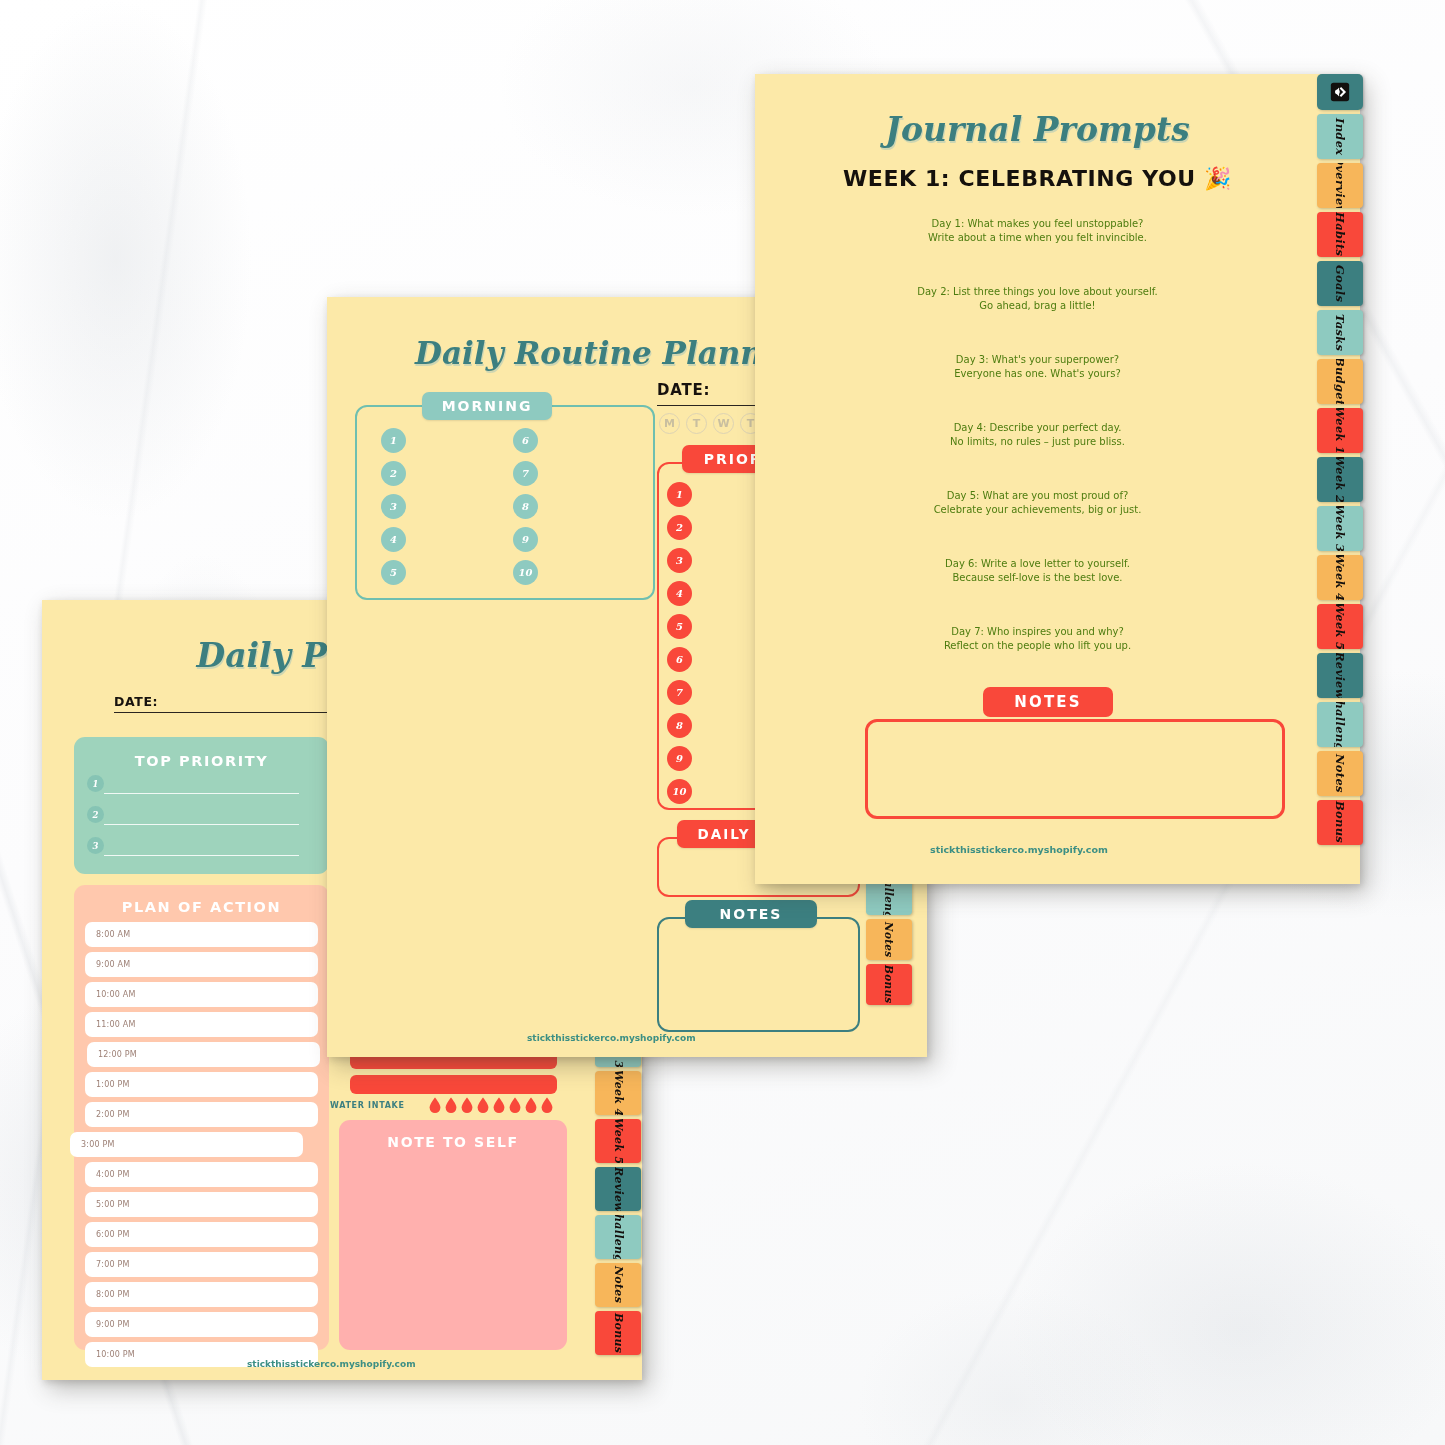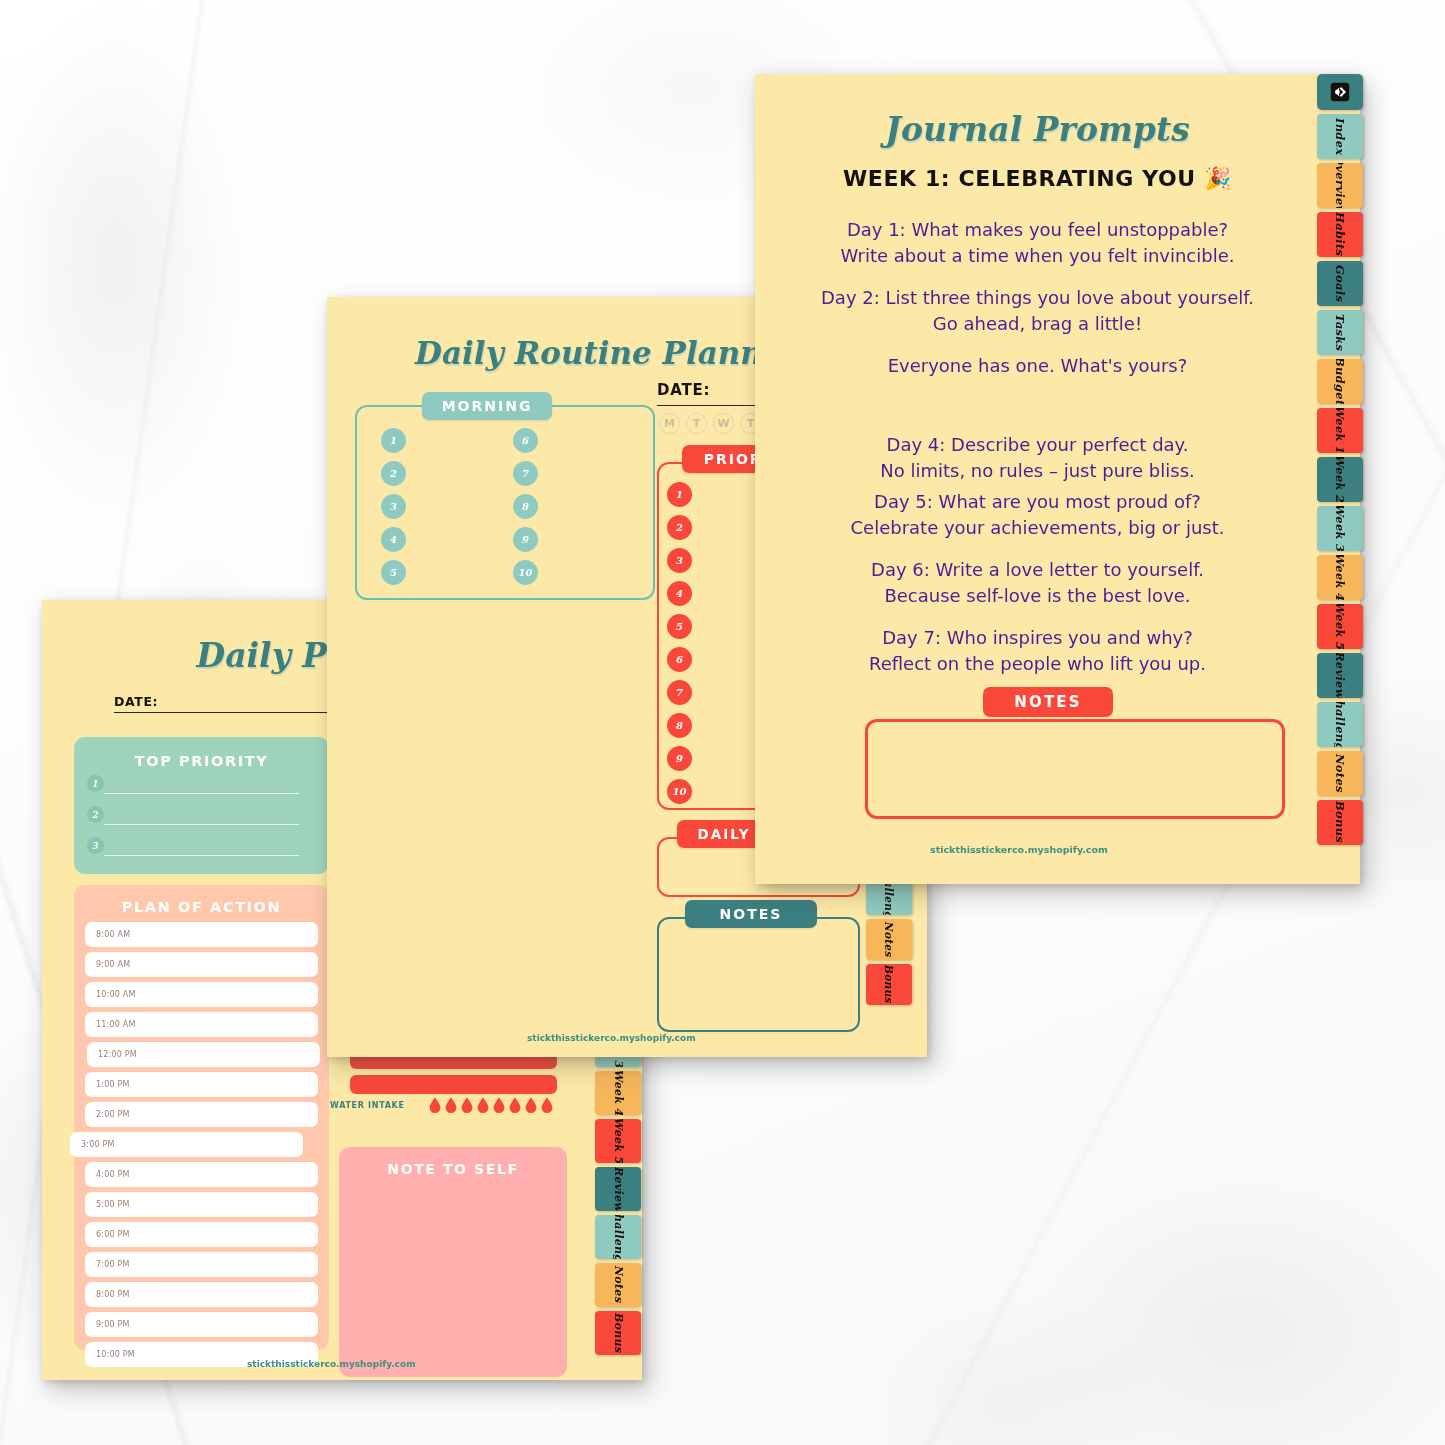--- a/index.html
+++ b/index.html
@@ -143,22 +143,22 @@
   
   #page-journal{ left:755px; top:74px; width:605px; height:810px; }
   #jp-title{ position:absolute; top:36px; left:0; width:565px; font-size:33px; }
   #jp-sub{
     position:absolute; top:92px; left:0; width:565px; text-align:center;
     font-family:"DejaVu Sans",sans-serif; font-weight:bold;
     font-size:22px; letter-spacing:.6px; color:#15110d;
   }
   .jp-day{
     position:absolute; left:0; width:565px; text-align:center;
-    font-family:"DejaVu Sans",sans-serif; font-size:18px;
-    color:#4c1d95; line-height:1.42;
+    font-family:"DejaVu Sans",sans-serif; font-size:10px;
+    color:#4d7c0f; line-height:1.42;
   }
   #jp-notesbox{
     position:absolute; border:3px solid #f9483a; border-radius:12px;
   }
   #jp-notestag{
     position:absolute; background:#f9483a; border-radius:7px;
     display:flex; align-items:center; justify-content:center;
     color:#fff; font-family:"DejaVu Sans",sans-serif; font-weight:bold;
     font-size:15px; letter-spacing:2.2px;
   }
@@ -247,21 +247,21 @@
           <path d="M6 0.6 C6 0.6 11.4 7.2 11.4 10.6 A5.4 5.4 0 0 1 0.6 10.6 C0.6 7.2 6 0.6 6 0.6 Z" fill="#f9483a"></path>
         </svg></div>
       <div class="dp-drop" style="left: 483px; top: 497px;"><svg width="12" height="16" viewBox="0 0 12 16">
           <path d="M6 0.6 C6 0.6 11.4 7.2 11.4 10.6 A5.4 5.4 0 0 1 0.6 10.6 C0.6 7.2 6 0.6 6 0.6 Z" fill="#f9483a"></path>
         </svg></div>
       <div class="dp-drop" style="left: 499px; top: 497px;"><svg width="12" height="16" viewBox="0 0 12 16">
           <path d="M6 0.6 C6 0.6 11.4 7.2 11.4 10.6 A5.4 5.4 0 0 1 0.6 10.6 C0.6 7.2 6 0.6 6 0.6 Z" fill="#f9483a"></path>
         </svg></div>
     </div>
 
-  <div id="dp-note" style="left:297px; top:520px; width:228px; height:230px;margin-top:27px;">
+  <div id="dp-note" style="left:297px; top:520px; width:228px; height:230px;">
     <div class="dp-card-title" style="top:14px; font-size:14px;">NOTE TO SELF</div>
   </div>
 
   <div class="footer" style="left:205px; top:759px; font-size:9px;">stickthisstickerco.myshopify.com</div>
 
   <div class="tabrail" id="rail-daily" style="left: 553px; width: 46px; row-gap: 4px;">
       <div class="tab logo" style="height: 35px; background: rgb(60, 127, 128); border-radius: 5px;">
         <svg width="22" height="22" viewBox="0 0 24 24">
           <rect x="2" y="2" width="20" height="20" rx="3" fill="#12100e"></rect>
           <path d="M11 7 L11 17 L6.6 12 Z" fill="#ffffff"></path>
@@ -378,23 +378,24 @@
   <div id="jp-days">
       <div class="jp-day" style="top: 143px;">
         <div>Day 1: What makes you feel unstoppable?</div>
         <div>Write about a time when you felt invincible.</div>
       </div>
       <div class="jp-day" style="top: 211px;">
         <div>Day 2: List three things you love about yourself.</div>
         <div>Go ahead, brag a little!</div>
       </div>
       <div class="jp-day" style="top: 279px;">
+        <div>Day 3: What's your superpower?</div>
         <div>Everyone has one. What's yours?</div>
       </div>
-      <div class="jp-day" style="top: 347px; margin-top: 11px;">
+      <div class="jp-day" style="top: 347px;">
         <div>Day 4: Describe your perfect day.</div>
         <div>No limits, no rules – just pure bliss.</div>
       </div>
       <div class="jp-day" style="top: 415px;">
         <div>Day 5: What are you most proud of?</div>
         <div>Celebrate your achievements, big or just.</div>
       </div>
       <div class="jp-day" style="top: 483px;">
         <div>Day 6: Write a love letter to yourself.</div>
         <div>Because self-love is the best love.</div>

